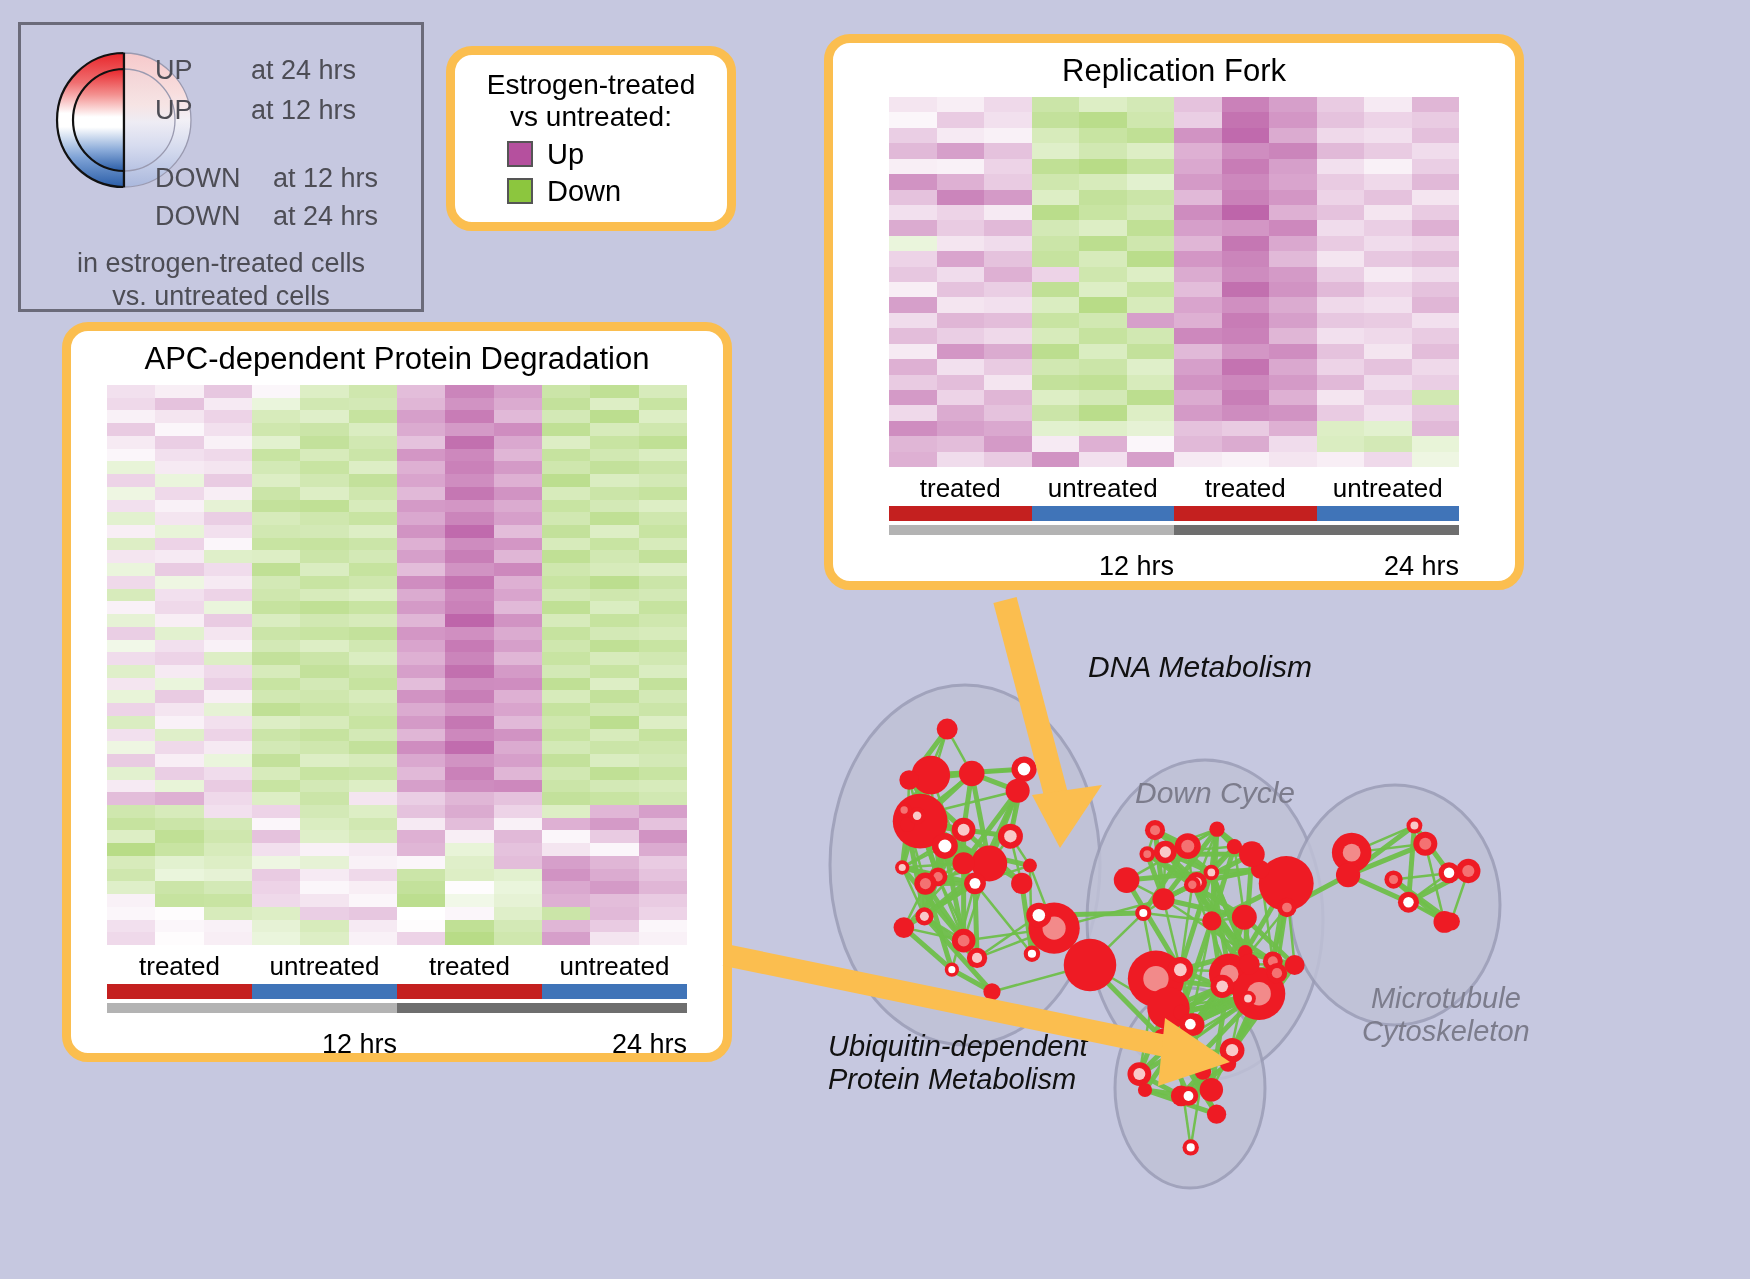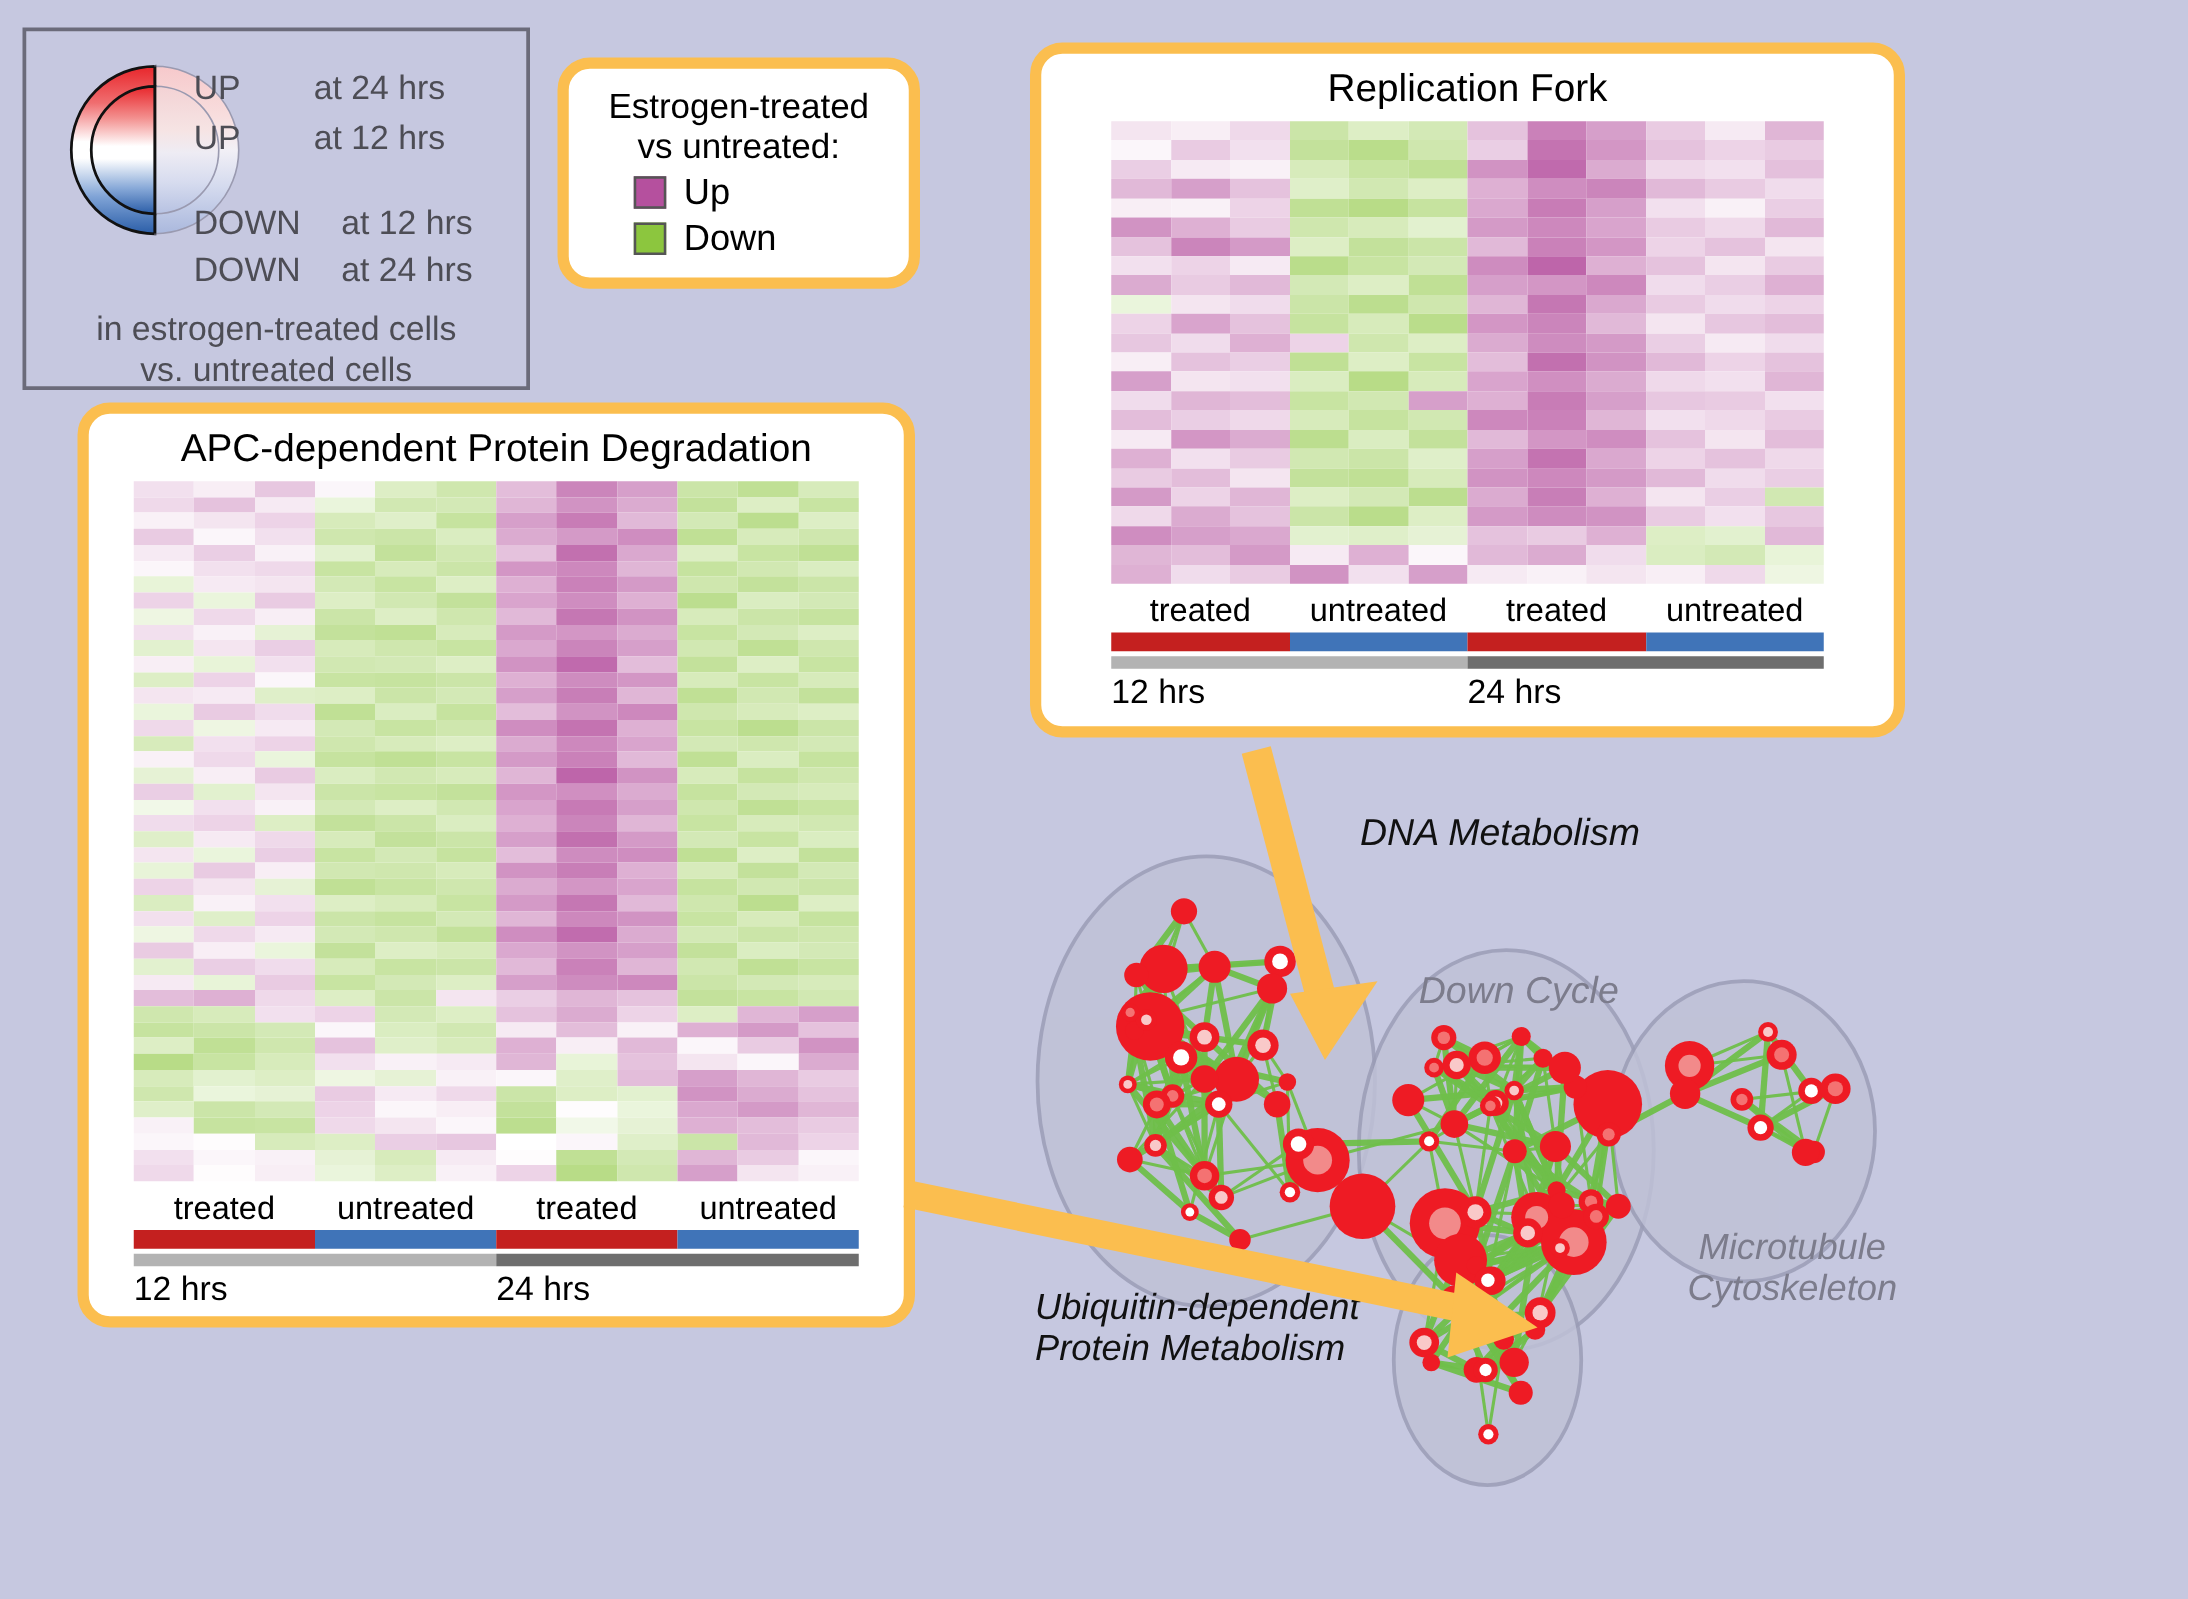--- a/index.html
+++ b/index.html
@@ -57,21 +57,21 @@
   .hm-grid{display:grid;margin:0 auto;}
   .hm-cell{width:100%;height:100%;}
 
   .axis-labels{display:flex;margin:0 auto;}
   .axis-labels span{
     flex:1;text-align:center;font-size:26px;color:#000;
   }
   .bar-row{display:flex;margin:0 auto;height:15px;}
   .bar-row .seg{flex:1;}
   .time-row{display:flex;margin:0 auto;}
-  .time-row .tseg{flex:1;text-align:left;font-size:27px;color:#000;padding-top:3px;}
+  .time-row .tseg{flex:1;text-align:right;font-size:27px;color:#000;padding-top:16px;}
 
   
   #network{position:absolute;left:790px;top:620px;width:800px;height:660px;}
   .net-label{
     position:absolute;white-space:pre-line;line-height:1.15;font-style:italic;
   }
 </style>
 </head>
 <body>
 
@@ -1478,21 +1478,21 @@
         <circle cx="400.7045610981263" cy="527.4342583267176" r="8.164809346741443" fill="#ee1b24"></circle>
         <circle cx="400.7045610981263" cy="527.4342583267176" r="4.082404673370721" fill="#ffffff"></circle>
         <circle cx="374.2716332499221" cy="420.2131579594416" r="12.049153151479155" fill="#ee1b24"></circle>
         <circle cx="374.2716332499221" cy="420.2131579594416" r="6.0245765757395775" fill="#ffffff"></circle>
         <circle cx="300" cy="345" r="26.27249312879168" fill="#ee1b24"></circle>
         <circle cx="355" cy="470" r="7.089087426703929" fill="#ee1b24"></circle>
       </svg>
 
     <div class="net-label" style="left:298px;top:30px;font-size:30px;color:#111;">DNA Metabolism</div>
     <div class="net-label" style="left:345px;top:156px;font-size:30px;color:#7c7c8c;">Down Cycle</div>
-    <div class="net-label" style="left:560px;top:362px;font-size:29px;color:#7c7c8c;text-align:center;">Microtubule
+    <div class="net-label" style="left:572px;top:362px;font-size:29px;color:#7c7c8c;text-align:center;">Microtubule
 Cytoskeleton</div>
     <div class="net-label" style="left:38px;top:410px;font-size:29px;color:#111;">Ubiquitin-dependent
 Protein Metabolism</div>
   </div>
 
   <svg id="arrows" width="1750" height="1279" viewBox="0 0 1750 1279" style="position:absolute;left:0;top:0;pointer-events:none;">
 
     <path d="M1005,600 L1060,810" stroke="#fbbe4f" stroke-width="24" fill="none"></path>
     <polygon points="1032,795 1102,785 1060,848" fill="#fbbe4f"></polygon>
 

